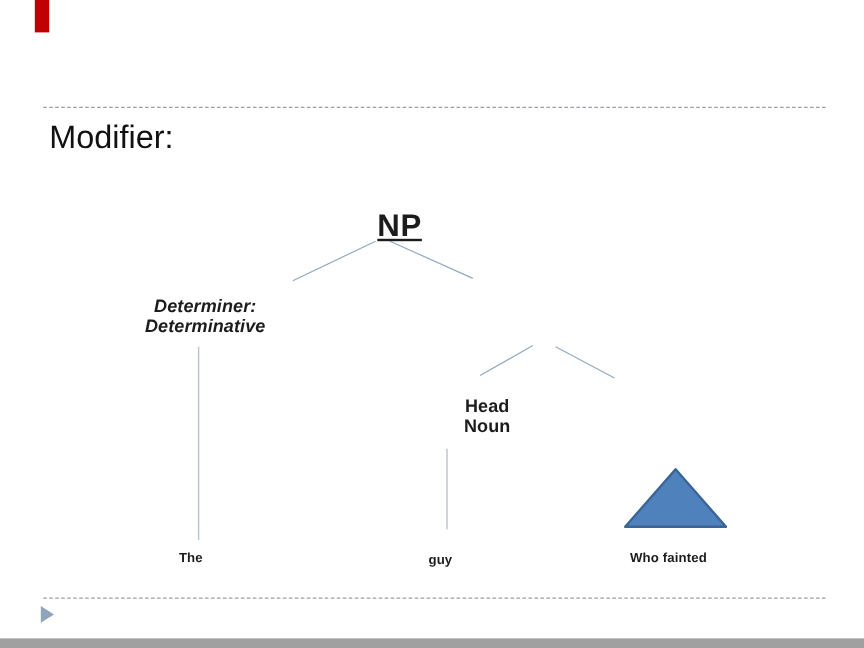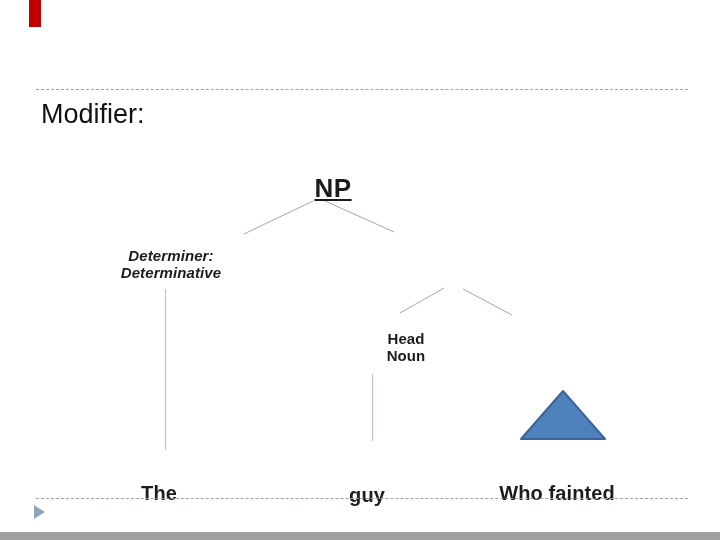--- a/index.html
+++ b/index.html
@@ -23,21 +23,21 @@
     font-size:27px; font-weight:400; color:#111; letter-spacing:0;
   }
   .tree-svg { position:absolute; left:0; top:0; width:720px; height:540px; }
   .node, .leaf {
     position:absolute; transform:translateX(-50%);
     text-align:center; white-space:pre-line;
     font-weight:bold; color:#1c1c1c;
     font-size:15px; line-height:17px; letter-spacing:0.1px;
   }
   .node-np { font-size:26px; line-height:26px; letter-spacing:0.5px;text-decoration:underline; }
-  .leaf { font-size:20px;margin-top:28px; }
+  .leaf { font-size:11px; }
   .pos-np        { left:333px; top:175px; }
   .pos-det       { left:171px; top:247px;font-style:italic; }
   .pos-head      { left:457px; top:246px; }
   .pos-headnoun  { left:372px; top:330px;margin-left:34px; }
   .pos-mod       { left:563px; top:333px; }
   .pos-the       { left:159px; top:457px; }
   .pos-guy       { left:367px; top:459px; }
   .pos-who       { left:557px; top:457px; }
   .branch { stroke:#93a9c1; stroke-width:1; }
   .stem   { stroke:#bcc5ce; stroke-width:1.2; }

